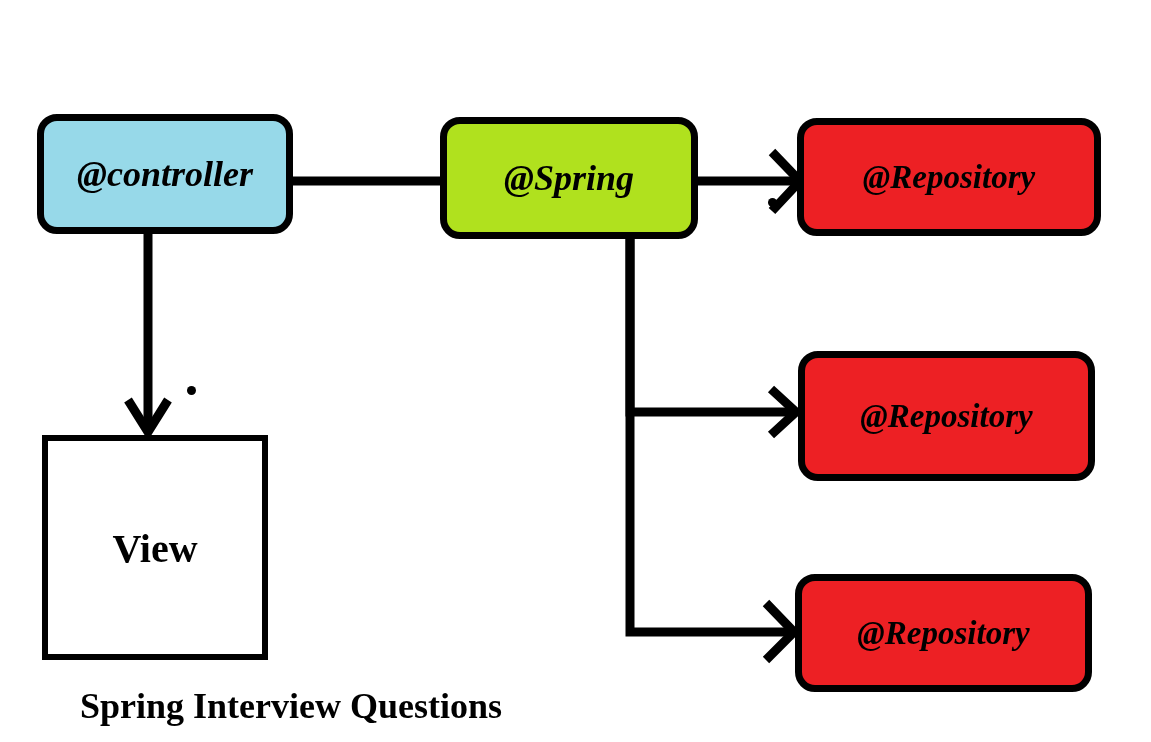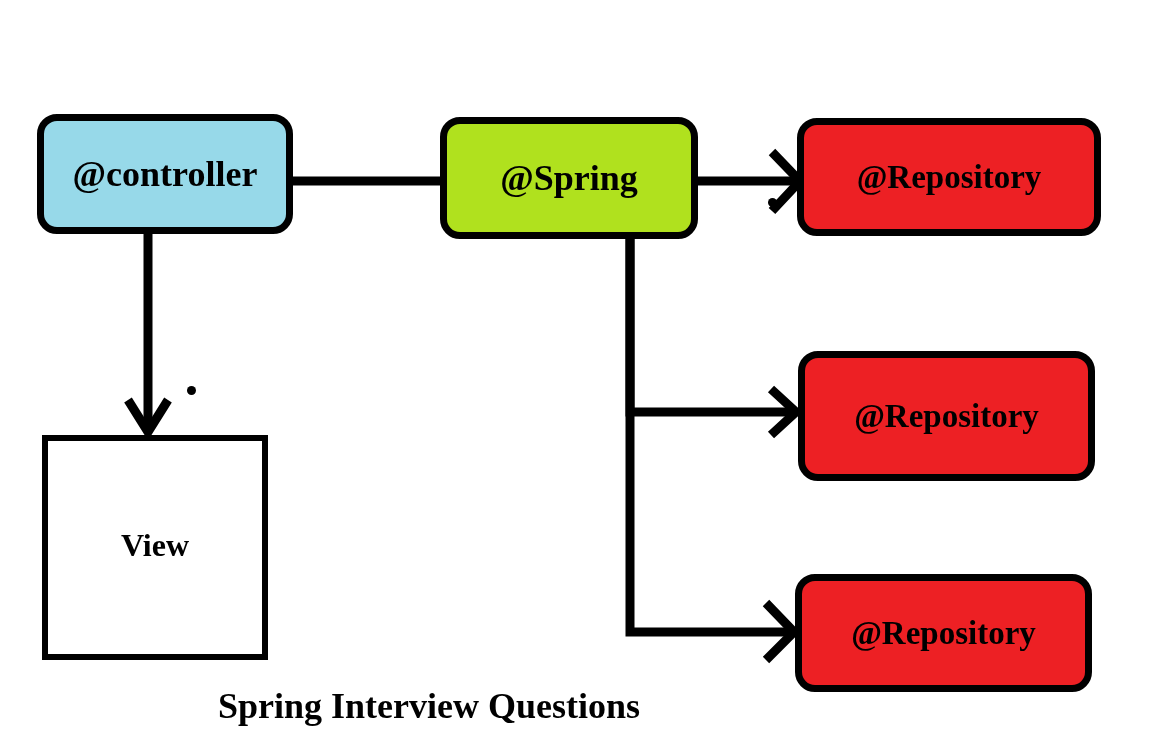--- a/index.html
+++ b/index.html
@@ -32,20 +32,21 @@
     align-items: center;
     justify-content: center;
     border: 7px solid #000000;
     font-weight: bold;
     color: #000000;
     letter-spacing: 0px;
     z-index: 3;
   }
   .node-rounded {
     border-radius: 20px;
+    font-style: italic;
   }
   .node-label {
     display: block;
     line-height: 1;
     white-space: nowrap;
   }
 
   
   #node-controller {
     left: 37px;  top: 114px;  width: 256px;  height: 120px;
@@ -70,34 +71,34 @@
   #node-repo-3 {
     left: 795px; top: 574px;  width: 297px;  height: 118px;
     background: #ED2024;
     font-size: 33px;
   }
   #node-view {
     left: 42px;  top: 435px;  width: 226px;  height: 225px;
     background: #FFFFFF;
     border-width: 6px;
     border-radius: 0;
-    font-size: 32px;
+    font-size: 40px;
     align-items: flex-start;
     padding-top: 88px;
   }
 
   #caption {
     position: absolute;
     left: 80px;
     top: 685px;
     width: 560px;
     font-size: 36px;
     font-weight: bold;
     color: #000000;
-    text-align: right;
+    text-align: left;
     white-space: nowrap;
     z-index: 3;
   }
 
   .artifact-dot {
     position: absolute;
     width: 9px;
     height: 9px;
     background: #000000;
     border-radius: 50%;

